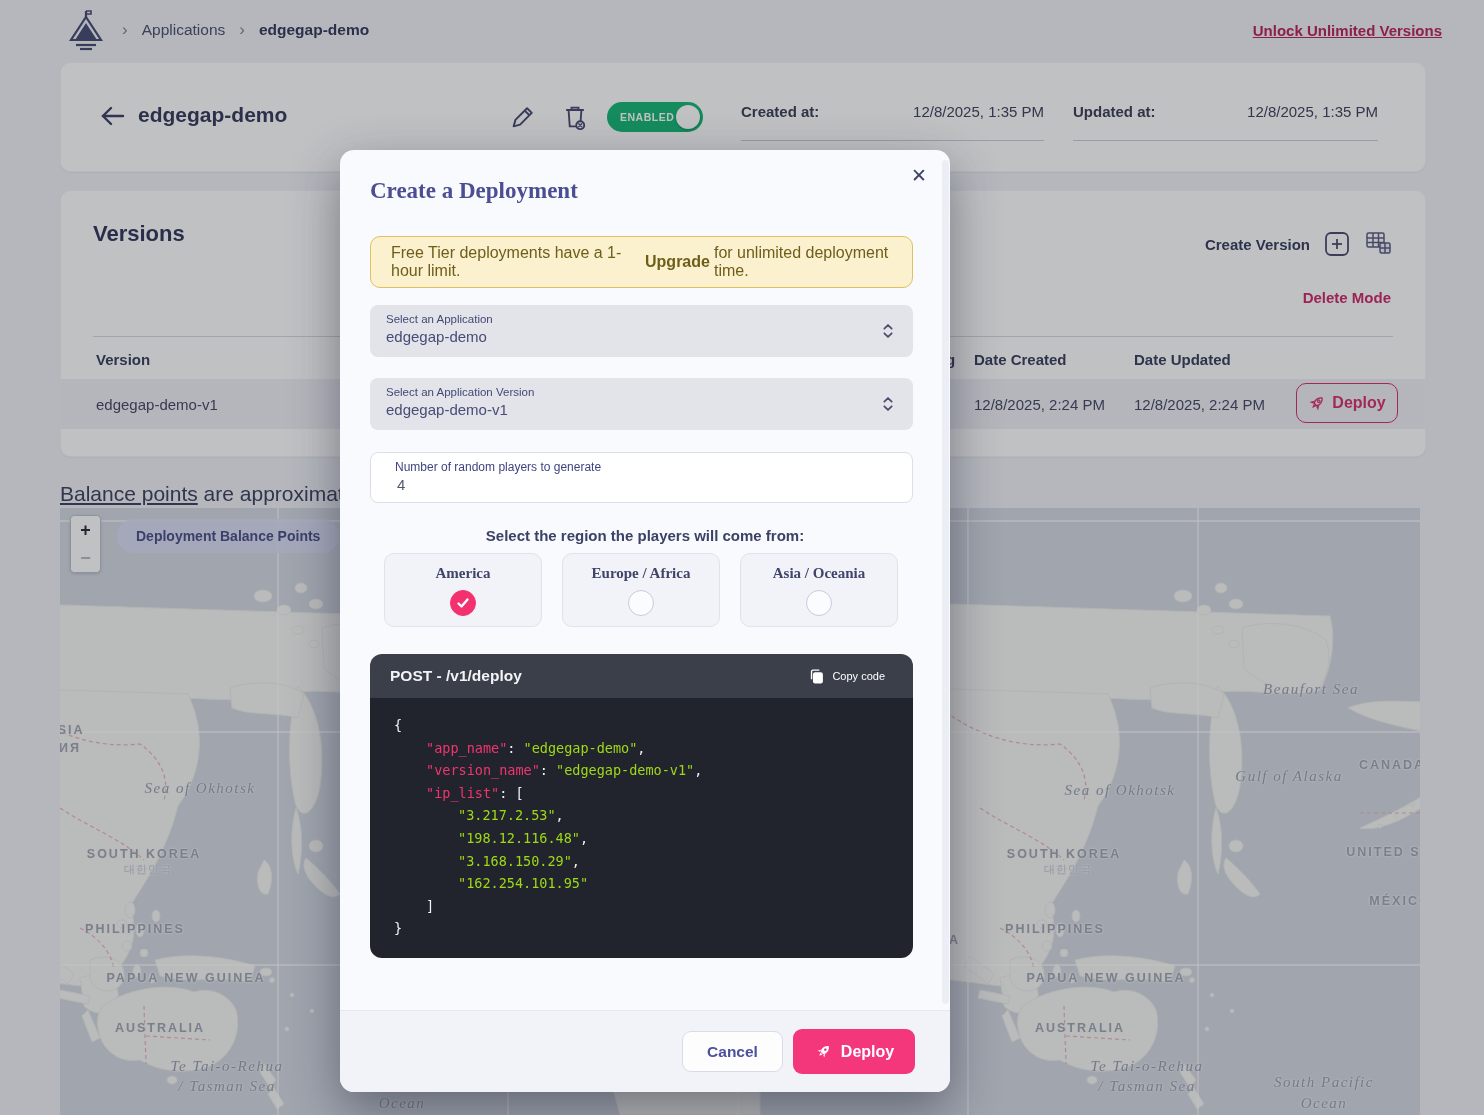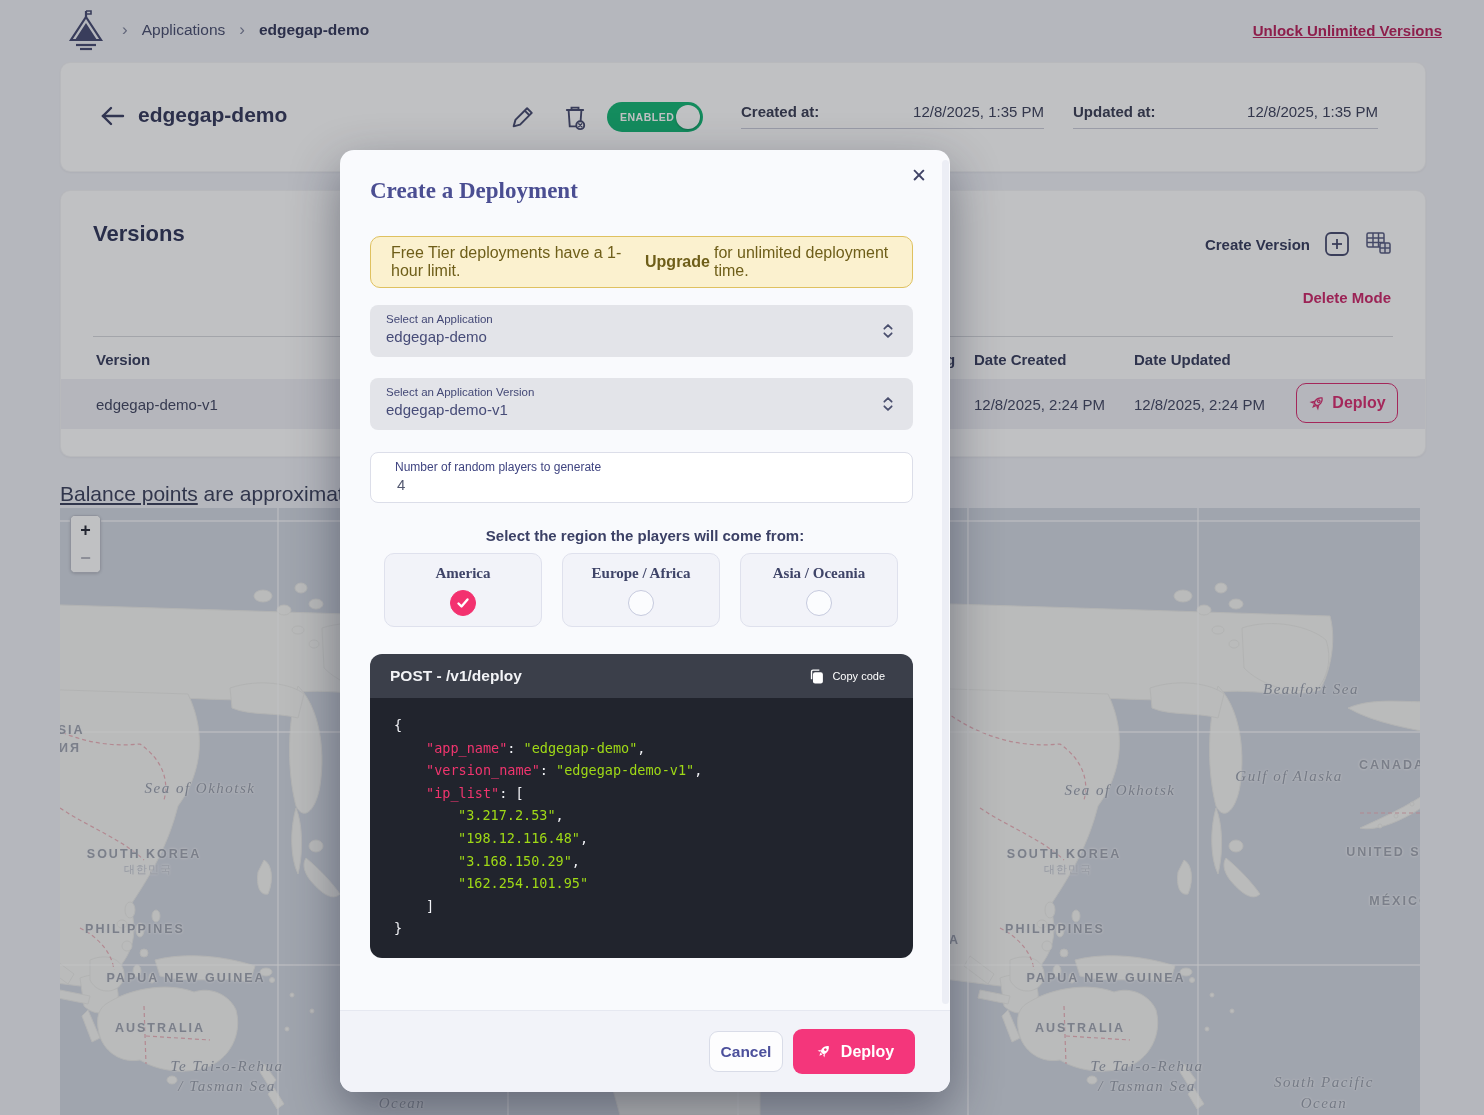--- a/index.html
+++ b/index.html
@@ -22,21 +22,21 @@
   .back-btn{left:38px;top:40px;width:28px;height:26px;cursor:pointer;}
   .app-title{left:77px;top:40px;font-size:21px;font-weight:bold;color:#383c5e;}
   .hdr-icon{top:40px;width:28px;height:28px;color:#4a4e72;cursor:pointer;}
   .pencil-pos{left:448px;} .trash-pos{left:500px;}
   .toggle{left:546px;top:39px;width:96px;height:30px;border-radius:15px;background:#17b877;
           display:flex;align-items:center;cursor:pointer;}
   .toggle-label{color:#fff;font-size:10.5px;font-weight:bold;letter-spacing:.5px;margin-left:13px;}
   .toggle-knob{position:absolute;right:3px;top:3px;width:24px;height:24px;border-radius:50%;
                background:#fff;box-shadow:0 1px 2px rgba(0,0,0,.25);}
   .meta-cell{top:40px;display:flex;justify-content:space-between;align-items:baseline;
-             border-bottom:1px solid #ccced9;padding-bottom:8px;}
+             border-bottom:1px solid #ccced9;padding-bottom:20px;}
   .meta-cell-1{left:680px;width:303px;} .meta-cell-2{left:1012px;width:305px;}
   .meta-label{font-size:15px;font-weight:bold;color:#3e4258;}
   .meta-value{font-size:15px;color:#41455f;}
 
   
   .versions-card{left:60px;top:190px;width:1364px;height:265px;}
   .versions-title{left:32px;top:30px;font-size:22px;font-weight:bold;color:#34395c;}
   .create-version{right:75px;top:40px;display:flex;align-items:center;gap:14px;}
   .create-version-label{font-size:15px;font-weight:bold;color:#3b4060;}
   .icon-btn{width:26px;height:26px;color:#4b4f72;cursor:pointer;}
@@ -121,21 +121,21 @@
            border:0;cursor:pointer;}
   .codebody{height:260px;background:#21242d;padding:16px 24px;box-sizing:border-box;}
   .code-line{font-family:"DejaVu Sans Mono",monospace;font-size:13.5px;line-height:22.6px;
              white-space:pre;}
   .tok-p{color:#f2f3f7;} .tok-k{color:#f0356e;} .tok-s{color:#9fd916;}
 
   .modal-footer{left:0;bottom:0;width:610px;height:82px;background:#f2f3f9;
                 border-top:1px solid #e6e8f1;border-radius:0 0 14px 14px;display:flex;
                 align-items:center;justify-content:flex-end;gap:10px;padding-right:35px;
                 box-sizing:border-box;}
-  .cancel-btn{width:74px;height:41px;background:#fdfdfe;border:1px solid #d9dce8;border-radius:9px;
+  .cancel-btn{width:101px;height:41px;background:#fdfdfe;border:1px solid #d9dce8;border-radius:9px;
               color:#4c509c;font-size:15.5px;font-weight:600;cursor:pointer;
               font-family:"Liberation Sans",sans-serif;}
   .deploy-btn{width:122px;height:45px;background:#f4367b;border:0;border-radius:9px;color:#fff;
               font-size:16px;font-weight:bold;display:flex;align-items:center;justify-content:center;
               gap:8px;cursor:pointer;font-family:"Liberation Sans",sans-serif;}
 </style>
 </head>
 <body>
 
 <div class="page">
@@ -388,20 +388,21 @@
         <span class="map-label region" style="left: 1020px; top: 520px;">AUSTRALIA</span>
         <span class="map-label sea" style="left: 1087px; top: 558px;">Te Tai-o-Rehua</span>
         <span class="map-label sea" style="left: 1087px; top: 578px;">/ Tasman Sea</span>
         <span class="map-label sea" style="left: 1264px; top: 574px;">South Pacific</span>
         <span class="map-label sea" style="left: 1264px; top: 595px;">Ocean</span>
       </div>
     <div class="abs zoomctl">
       <button class="zoom-in">+</button>
       <button class="zoom-out">−</button>
     </div>
+    <div class="abs balance-pill">Deployment Balance Points</div>
   </div>
 
   <div class="abs backdrop"></div>
 
   <div class="abs modal">
     <div class="abs modal-scrollgutter"></div>
     <button class="abs modal-close">✕</button>
     <div class="abs modal-title">Create a Deployment</div>
 
     <div class="abs warnbox">

